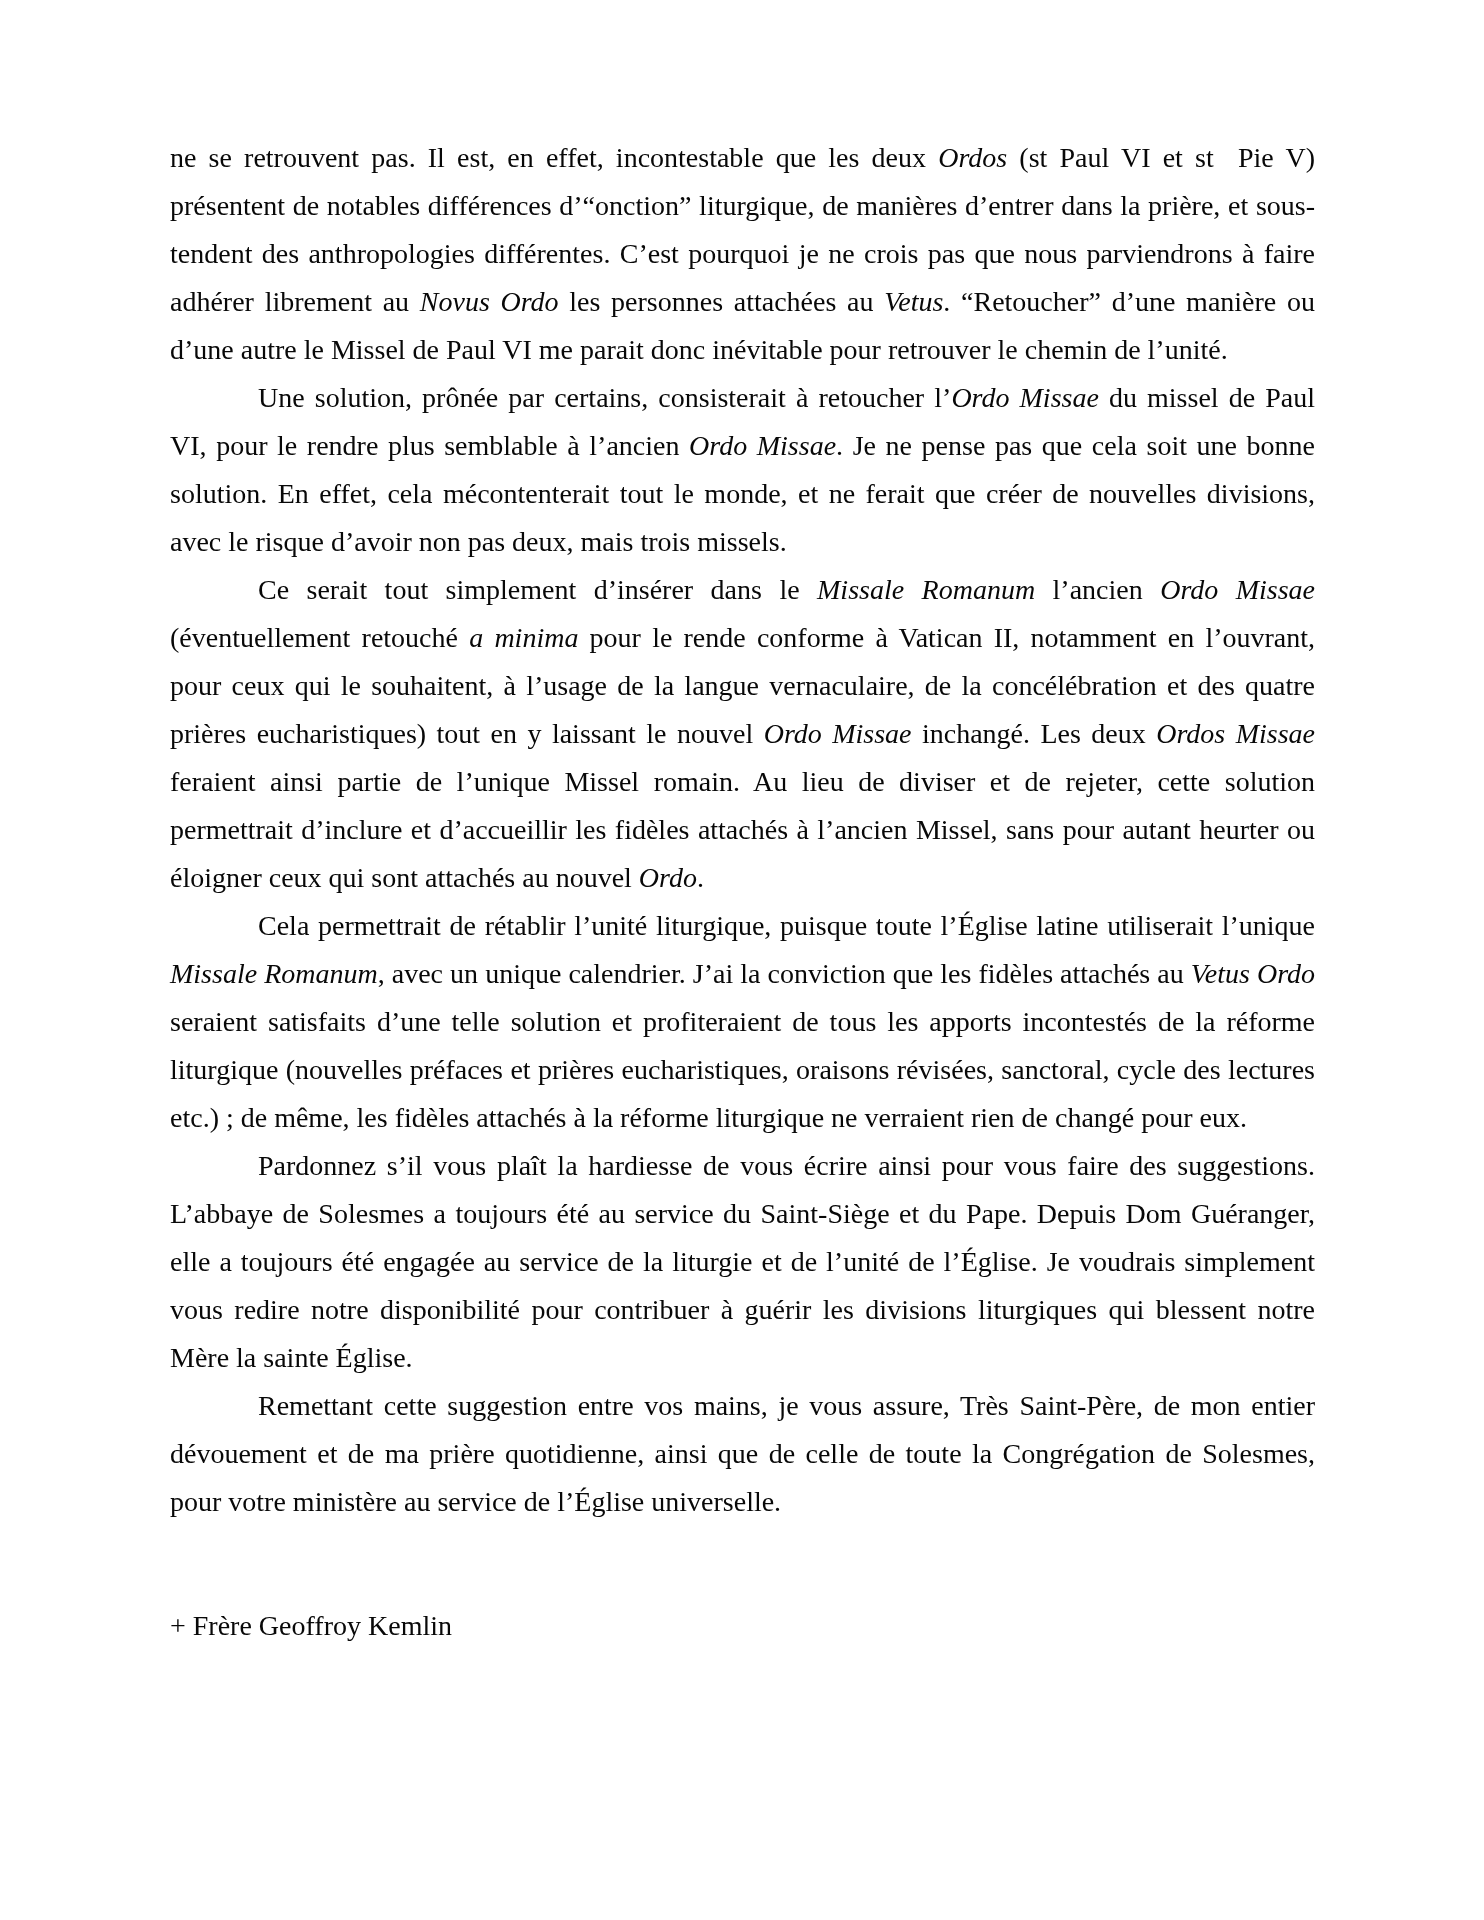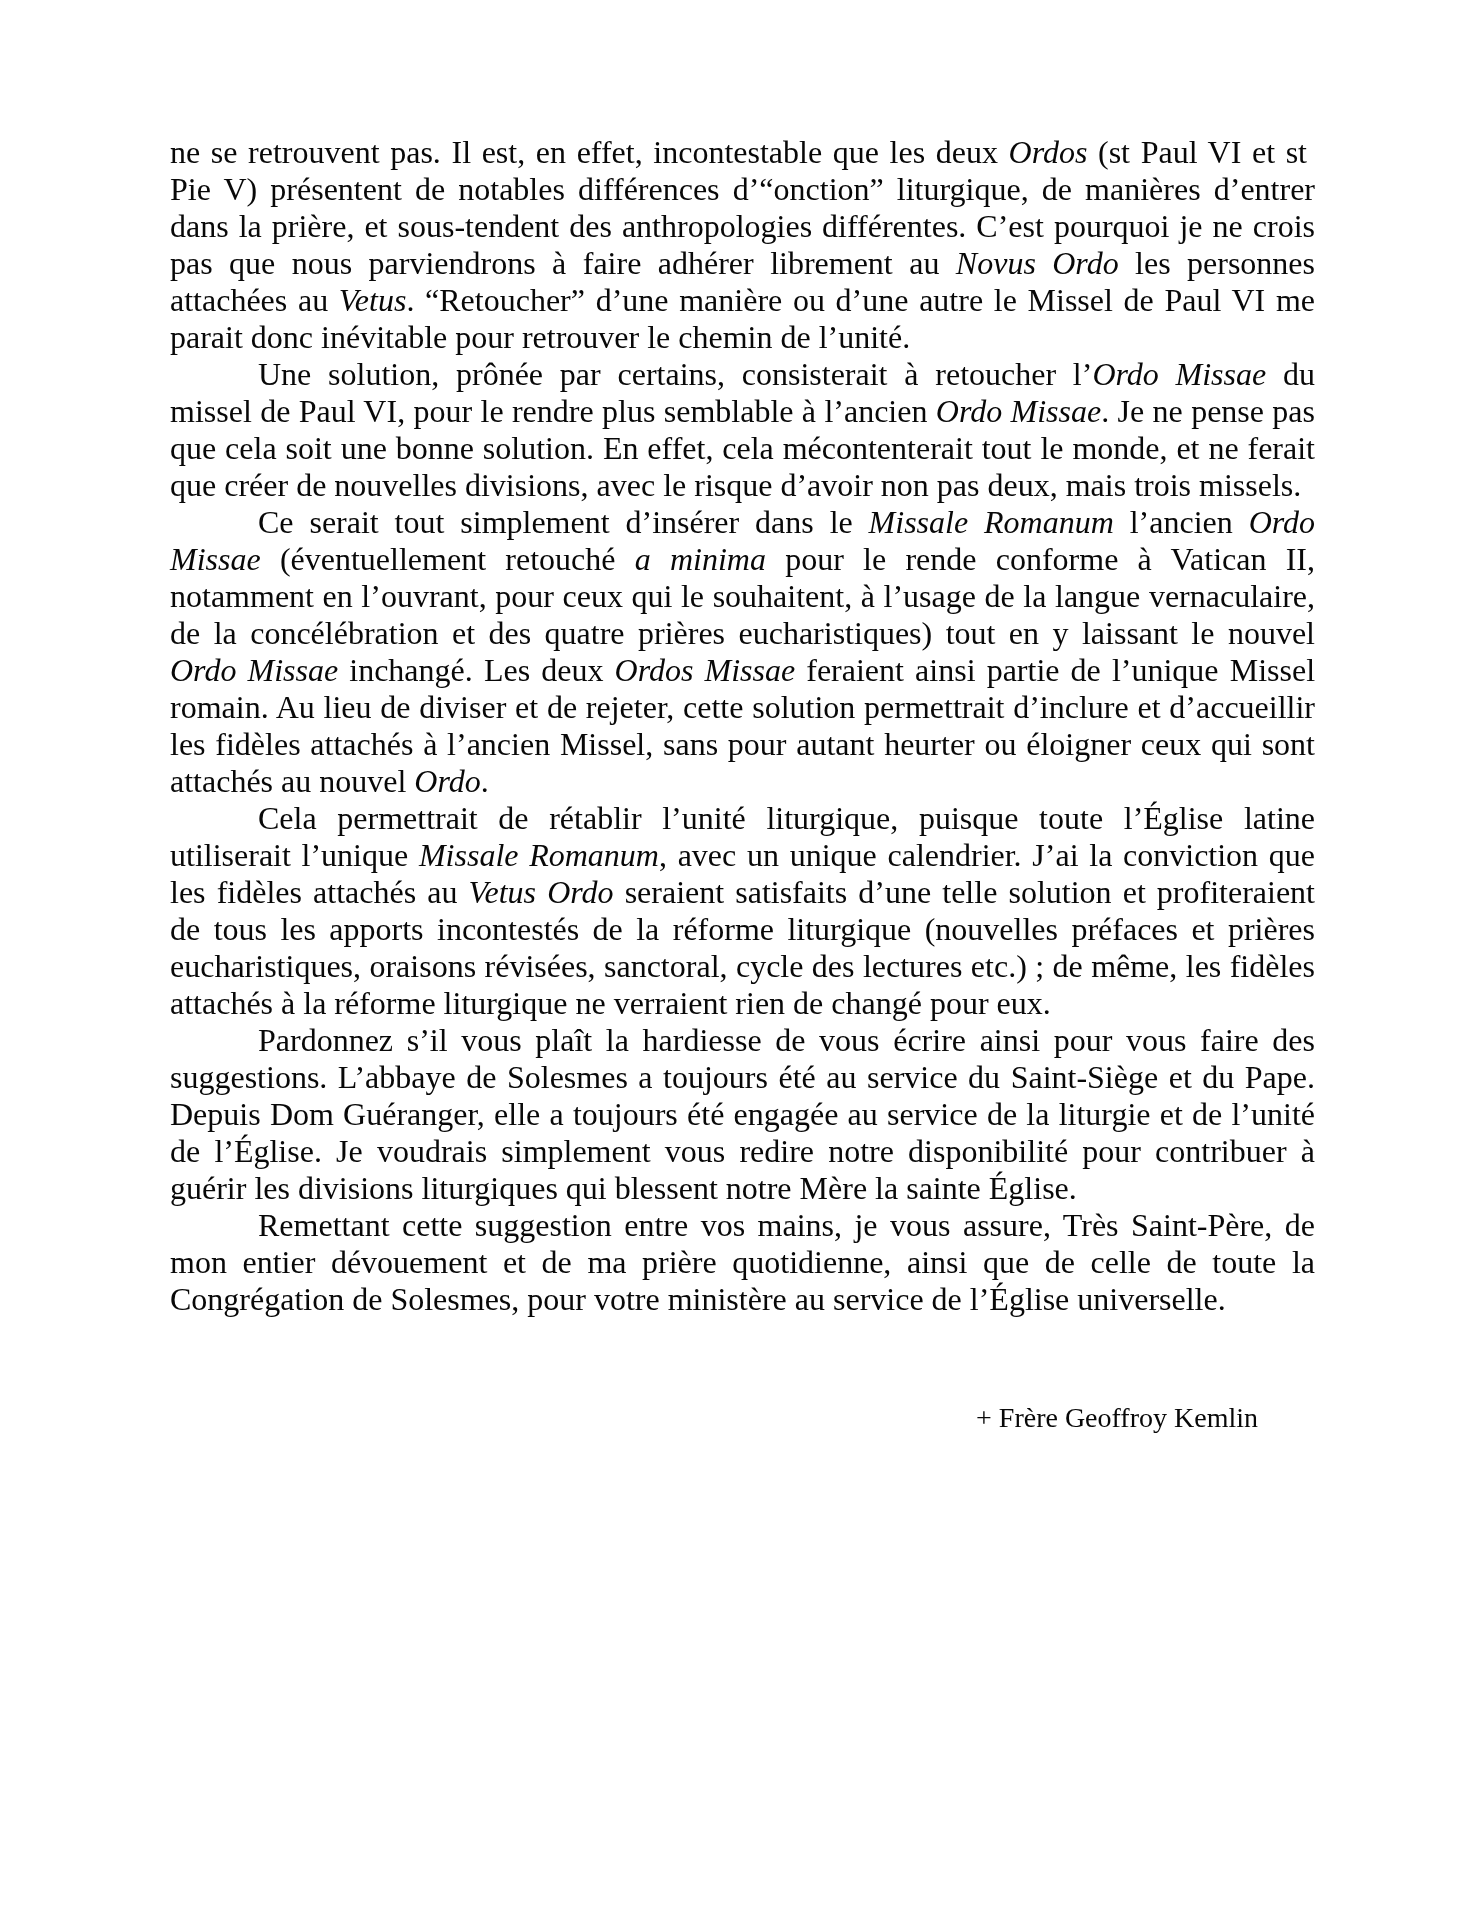--- a/index.html
+++ b/index.html
@@ -16,35 +16,34 @@
   }
   .page {
     box-sizing: border-box;
     width: 1484px;
     height: 1920px;
     padding: 134px 169px 0 170px;
     background: #ffffff;
   }
   .para {
     margin: 0;
-    font-size: 32px;
-    line-height: 37px;
+    font-size: 28px;
+    line-height: 48px;
     text-align: justify;
   }
   .para.indent {
     text-indent: 88px;
   }
   .para em {
     font-style: italic;
   }
   .signature {
     margin-top: 80px;
     font-size: 28px;
     line-height: 39.5px;
-    text-align: right;
     padding-right: 57px;
   }
 </style>
 </head>
 <body>
 
 <main class="page">
   <section id="letter-body">
       <p class="para"><span>ne se retrouvent pas. Il est, en effet, incontestable que les deux </span><em>Ordos</em><span> (st Paul VI et st&nbsp; Pie V) présentent de notables différences d’“onction” liturgique, de manières d’entrer dans la prière, et sous-tendent des anthropologies différentes. C’est pourquoi je ne crois pas que nous parviendrons à faire adhérer librement au </span><em>Novus Ordo</em><span> les personnes attachées au </span><em>Vetus</em><span>. “Retoucher” d’une manière ou d’une autre le Missel de Paul VI me parait donc inévitable pour retrouver le chemin de l’unité.</span></p>
       <p class="para indent"><span>Une solution, prônée par certains, consisterait à retoucher l’</span><em>Ordo Missae</em><span> du missel de Paul VI, pour le rendre plus semblable à l’ancien </span><em>Ordo Missae</em><span>. Je ne pense pas que cela soit une bonne solution. En effet, cela mécontenterait tout le monde, et ne ferait que créer de nouvelles divisions, avec le risque d’avoir non pas deux, mais trois missels.</span></p>

